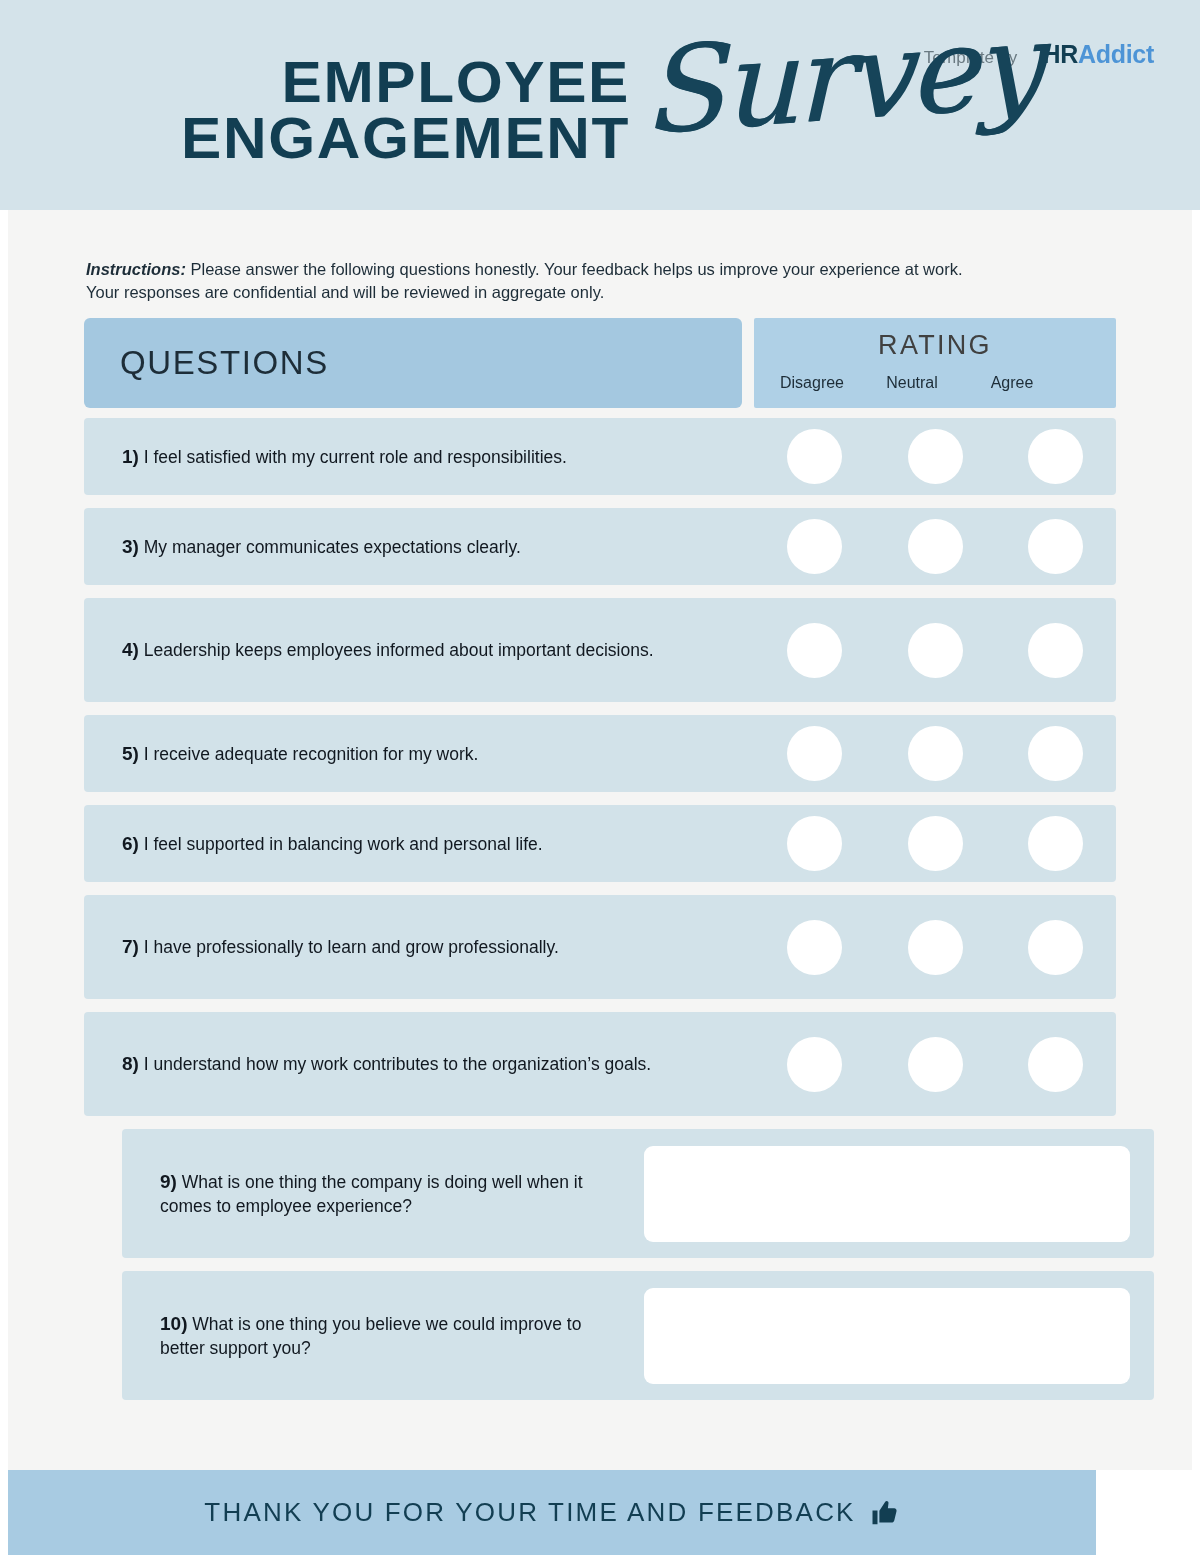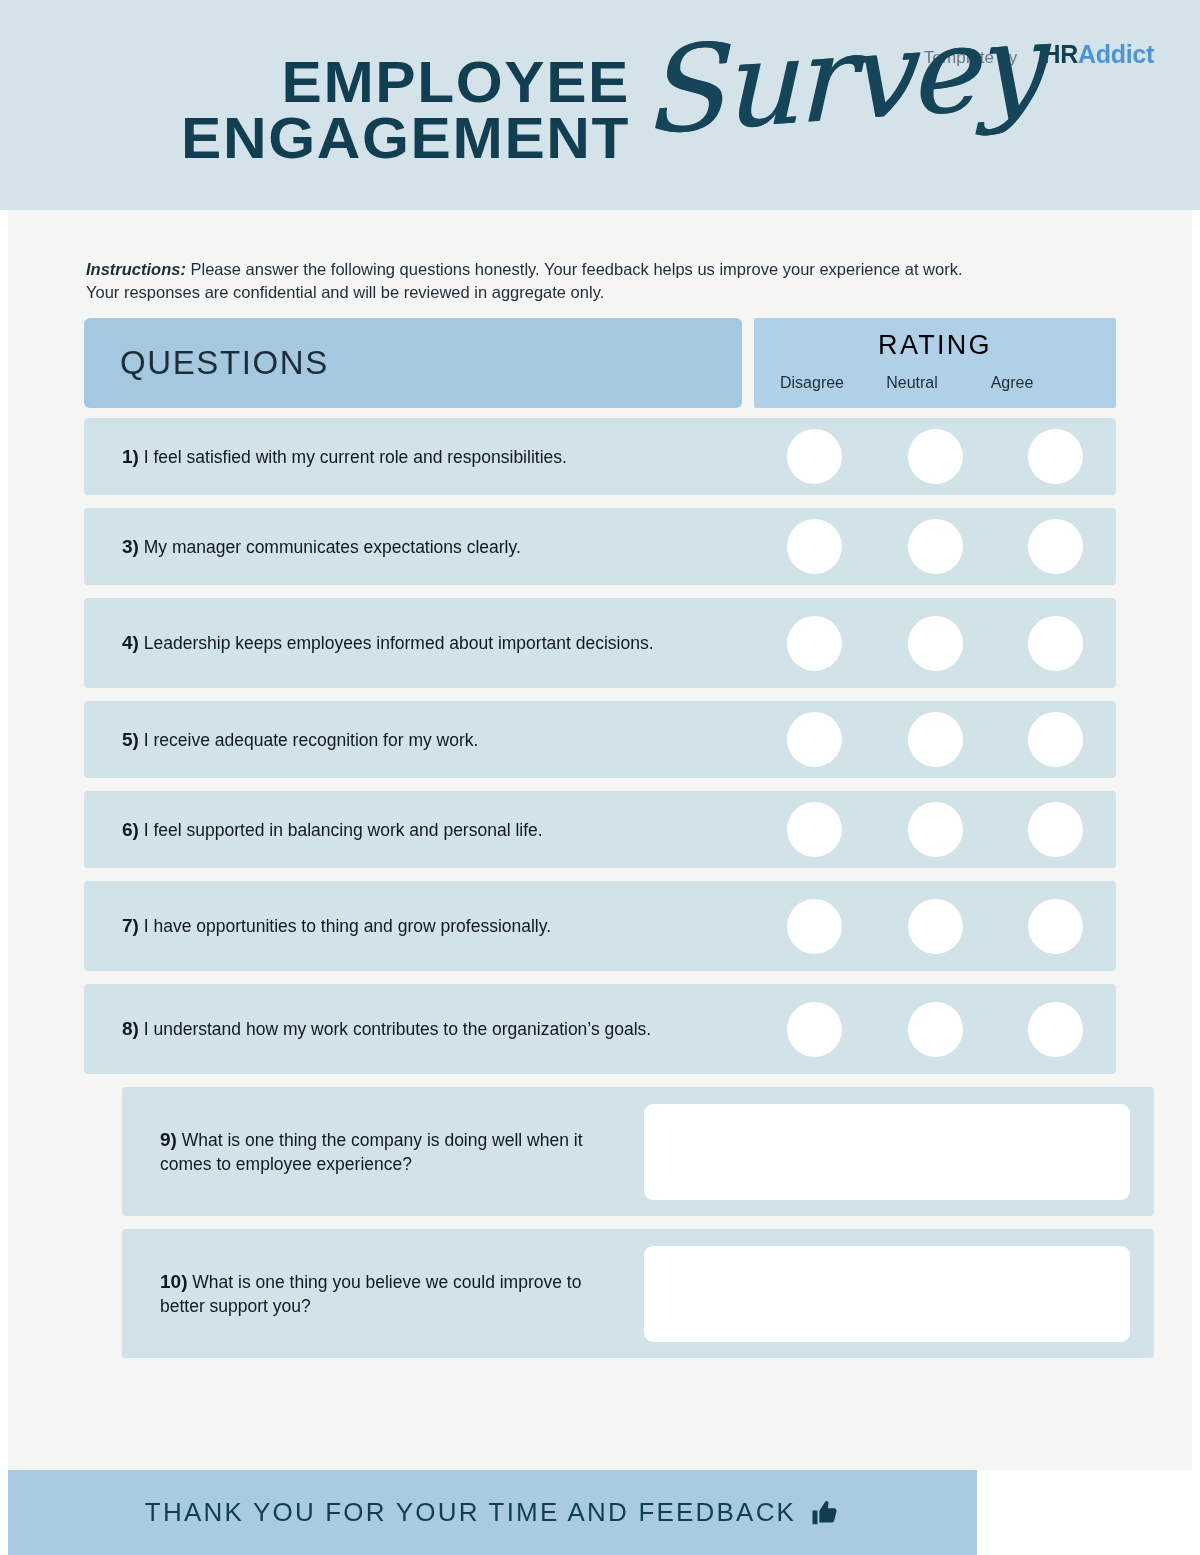--- a/index.html
+++ b/index.html
@@ -148,21 +148,21 @@
   }
   .head-rating-title {
     position: absolute;
     left: 0;
     top: 12px;
     width: 362px;
     text-align: center;
     font-size: 27px;
     font-weight: 300;
     letter-spacing: 2.3px;
-    color: #000000;
+    color: #404040;
   }
   .head-rating-cols {
     position: absolute;
     left: 0;
     top: 56px;
     width: 300px;
     display: flex;
     padding-left: 8px;
   }
   .head-rating-col {
@@ -182,21 +182,21 @@
   .qrow {
     position: relative;
     width: 1032px;
     background: #d2e2e9;
     border-radius: 4px;
     margin-bottom: 13px;
     display: flex;
     align-items: center;
   }
   .qrow.h1 { height: 77px; }
-  .qrow.h2 { height: 90px; }
+  .qrow.h2 { height: 104px; }
   .qrow.open { height: 129px; margin-left: 38px; }
 
   .qtext {
     margin-left: 38px;
     width: 630px;
     font-size: 17.5px;
     line-height: 1.35;
     color: #111820;
   }
   .qnum {
@@ -242,21 +242,21 @@
     color: #111820;
     padding: 10px 14px;
     box-sizing: border-box;
   }
 
   
   .footer-band {
     position: absolute;
     left: 8px;
     top: 1470px;
-    width: 969px;
+    width: 1088px;
     height: 85px;
     background: #a8cbe2;
     display: flex;
     align-items: center;
     justify-content: center;
     gap: 14px;
   }
   .footer-text {
     font-size: 26px;
     font-weight: 300;
@@ -381,21 +381,21 @@
           <div class="circle-cell">
               <div class="circle"></div>
             </div>
           <div class="circle-cell">
               <div class="circle"></div>
             </div>
         </div>
       </div>
 
       <div class="qrow h2">
-        <div class="qtext"><span class="qnum">7)</span><span> I have opportunities to thing and grow professionally.</span></div>
+        <div class="qtext"><span class="qnum">7)</span><span> I have professionally to learn and grow professionally.</span></div>
         <div class="circles">
           <div class="circle-cell">
               <div class="circle"></div>
             </div>
           <div class="circle-cell">
               <div class="circle"></div>
             </div>
           <div class="circle-cell">
               <div class="circle"></div>
             </div>

